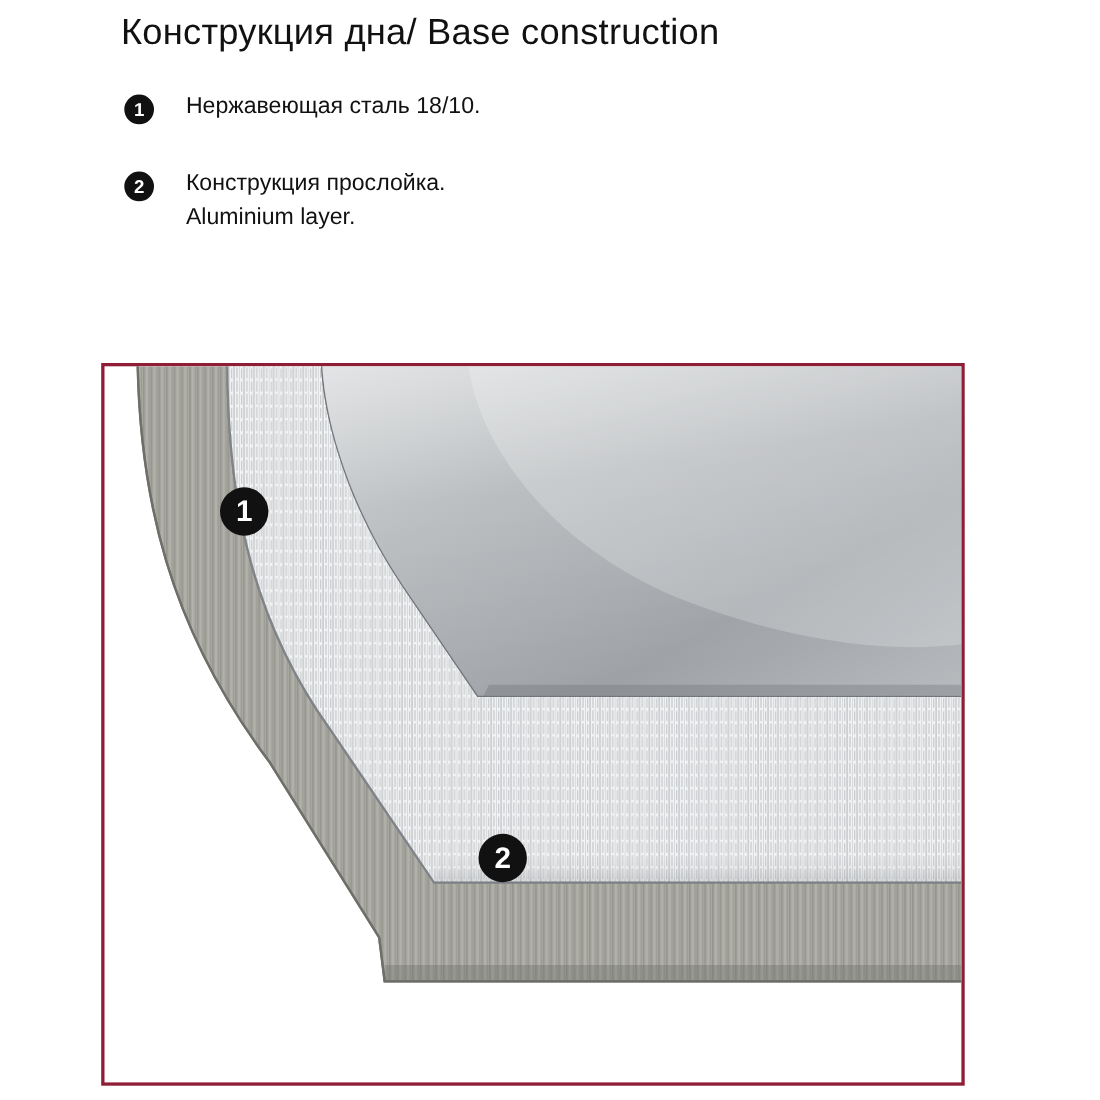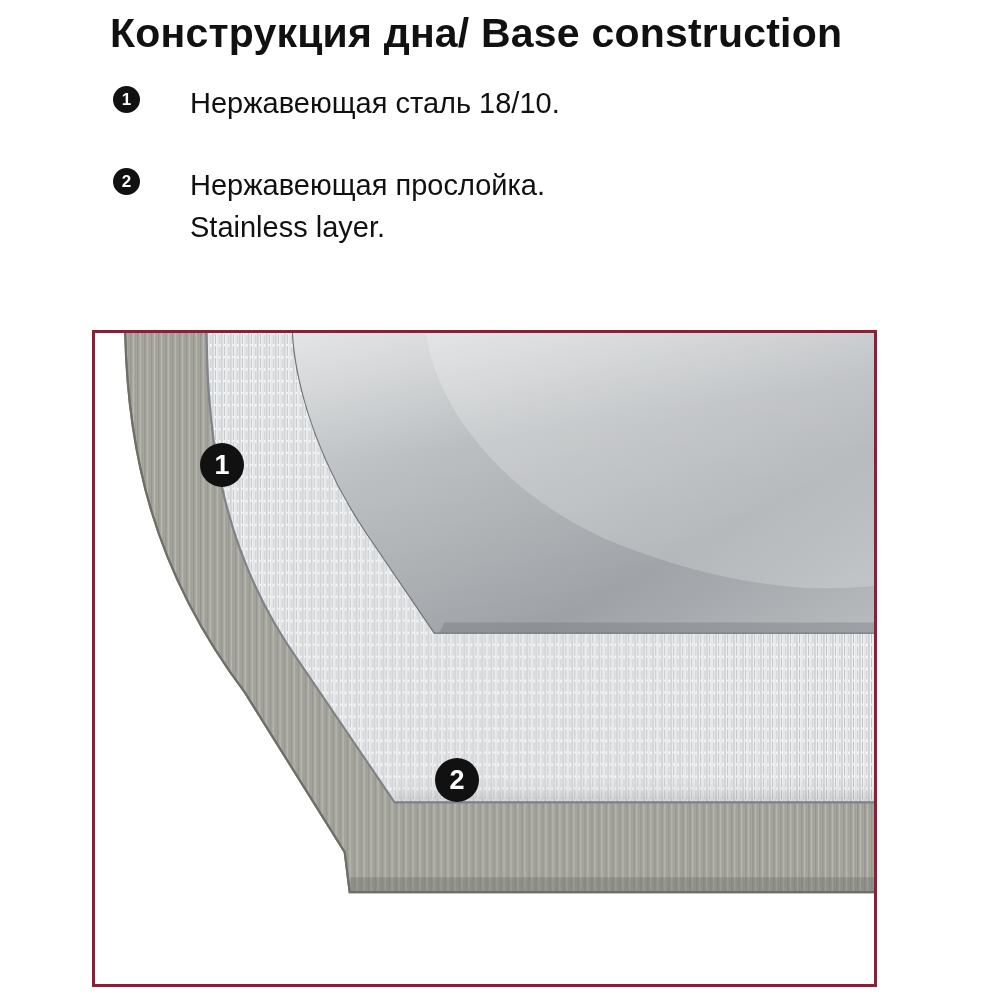--- a/index.html
+++ b/index.html
@@ -19,22 +19,22 @@
     width: 1000px;
     height: 1000px;
     background: #ffffff;
   }
 
   
   .title {
     position: absolute;
     left: 110px;
     top: 10px;
-    font-size: 41px;
-    font-weight: bold;
+    font-size: 33px;
+    font-weight: normal;
     letter-spacing: 0.2px;
     white-space: nowrap;
   }
 
   
   .legend {
     position: absolute;
     left: 113px;
     top: 82px;
     width: 800px;
@@ -51,22 +51,22 @@
     height: 27px;
     border-radius: 50%;
     background: #111111;
     color: #ffffff;
     font-size: 17px;
     font-weight: bold;
     line-height: 27px;
     text-align: center;
   }
   .legend-text {
-    margin-left: 77px;
-    font-size: 29px;
+    margin-left: 56px;
+    font-size: 21px;
     line-height: 1.45;
   }
   .legend-text .ru { display: block; }
   .legend-text .en { display: block; }
 
   
   .figure {
     position: absolute;
     left: 92px;
     top: 330px;
@@ -119,22 +119,22 @@
     <div class="legend-item">
       <div class="legend-badge">1</div>
       <div class="legend-text">
         <span class="ru">Нержавеющая сталь 18/10.</span>
       </div>
     </div>
 
     <div class="legend-item">
       <div class="legend-badge">2</div>
       <div class="legend-text">
-        <span class="ru">Нержавеющая прослойка.</span>
-        <span class="en">Stainless layer.</span>
+        <span class="ru">Конструкция прослойка.</span>
+        <span class="en">Aluminium layer.</span>
       </div>
     </div>
 
   </div>
 
   <div class="figure">
     <div class="figure-inner">
 
       <svg class="cut" viewBox="0 0 780 652" preserveAspectRatio="none">
         <defs>

